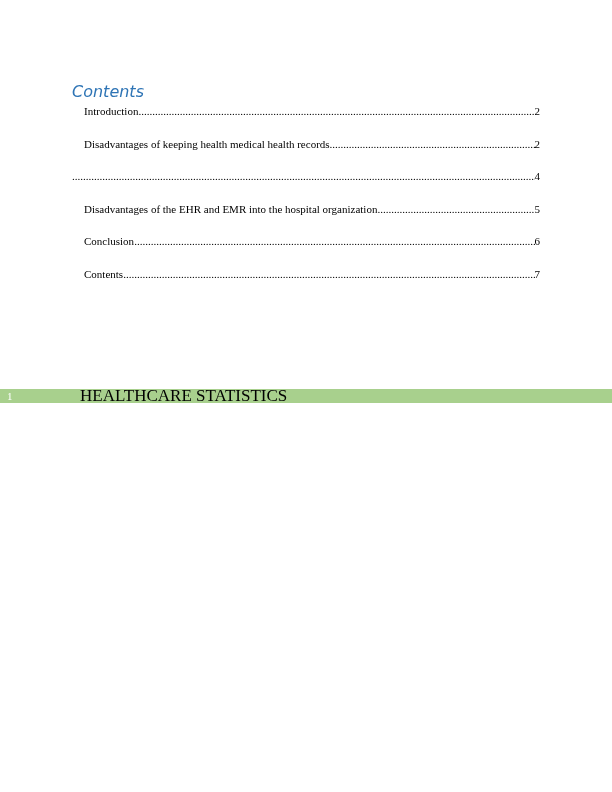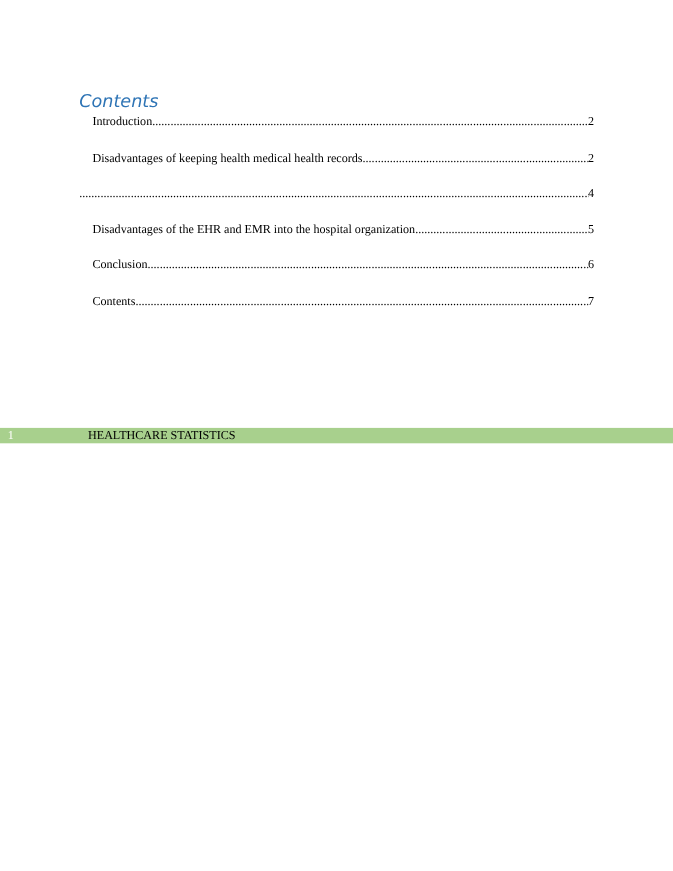--- a/index.html
+++ b/index.html
@@ -77,21 +77,21 @@
       left: 7px;
       top: 0;
       font-size: 11px;
       line-height: 14px;
       color: #ffffff;
     }
     .running-header {
       position: absolute;
       left: 80px;
       top: 0;
-      font-size: 11px;
+      font-size: 17px;
       line-height: 14px;
       color: #000000;
     }
   </style>
 </head>
 <body>
 
 <h1 class="toc-heading">Contents</h1>
 
 <ul class="toc-list">

